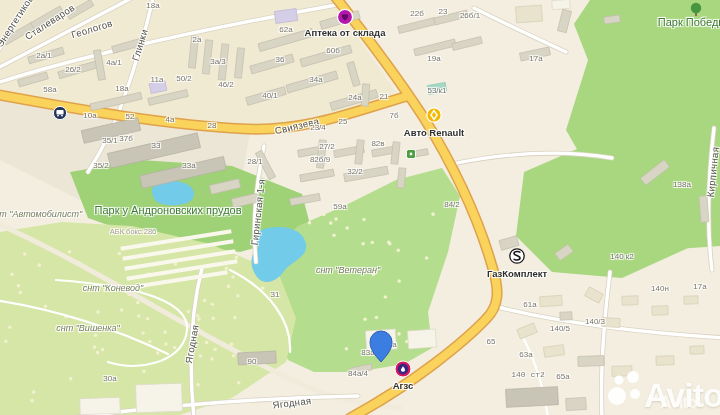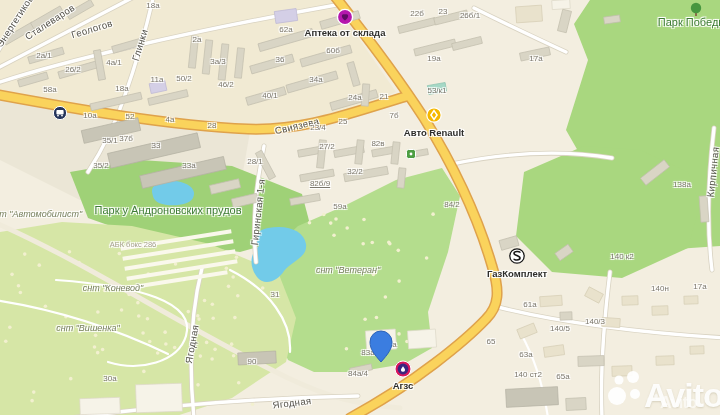--- a/index.html
+++ b/index.html
@@ -302,21 +302,21 @@
       <div class="lbl street-label" style="left: 258px; top: 212px; transform: translate(-50%, -50%) rotate(-84deg);">Гиринская 1-я</div>
       <div class="lbl street-label" style="left: 192px; top: 344px; transform: translate(-50%, -50%) rotate(-80deg);">Ягодная</div>
       <div class="lbl street-label" style="left: 292px; top: 403px; transform: translate(-50%, -50%) rotate(-7deg);">Ягодная</div>
       <div class="lbl street-label" style="left: 713px; top: 172px; transform: translate(-50%, -50%) rotate(-84deg);">Кирпичная</div>
       <div class="lbl park-label" style="left: 692px; top: 22px; transform: translate(-50%, -50%) rotate(0deg);">Парк Победы</div>
       <div class="lbl park-label" style="left: 168px; top: 210px; transform: translate(-50%, -50%) rotate(0deg);">Парк у Андроновских прудов</div>
       <div class="lbl snt-label" style="left: 36px; top: 214px; transform: translate(-50%, -50%) rotate(0deg);">снт "Автомобилист"</div>
       <div class="lbl snt-label" style="left: 113px; top: 288px; transform: translate(-50%, -50%) rotate(0deg);">снт "Коневод"</div>
       <div class="lbl snt-label" style="left: 88px; top: 328px; transform: translate(-50%, -50%) rotate(0deg);">снт "Вишенка"</div>
       <div class="lbl snt-label" style="left: 348px; top: 270px; transform: translate(-50%, -50%) rotate(0deg);">снт "Ветеран"</div>
-      <div class="lbl note-label" style="left: 133px; top: 245px; transform: translate(-50%, -50%) rotate(0deg);">АБК бокс 286</div>
+      <div class="lbl note-label" style="left: 133px; top: 232px; transform: translate(-50%, -50%) rotate(0deg);">АБК бокс 286</div>
       <div class="lbl house-label" style="left: 153px; top: 6px; transform: translate(-50%, -50%) rotate(0deg);">18а</div>
       <div class="lbl house-label" style="left: 44px; top: 56px; transform: translate(-50%, -50%) rotate(0deg);">2а/1</div>
       <div class="lbl house-label" style="left: 73px; top: 70px; transform: translate(-50%, -50%) rotate(0deg);">26/2</div>
       <div class="lbl house-label" style="left: 114px; top: 63px; transform: translate(-50%, -50%) rotate(0deg);">4а/1</div>
       <div class="lbl house-label" style="left: 197px; top: 40px; transform: translate(-50%, -50%) rotate(0deg);">2а</div>
       <div class="lbl house-label" style="left: 218px; top: 62px; transform: translate(-50%, -50%) rotate(0deg);">3а/3</div>
       <div class="lbl house-label" style="left: 157px; top: 80px; transform: translate(-50%, -50%) rotate(0deg);">11а</div>
       <div class="lbl house-label" style="left: 184px; top: 79px; transform: translate(-50%, -50%) rotate(0deg);">50/2</div>
       <div class="lbl house-label" style="left: 226px; top: 85px; transform: translate(-50%, -50%) rotate(0deg);">46/2</div>
       <div class="lbl house-label" style="left: 122px; top: 89px; transform: translate(-50%, -50%) rotate(0deg);">18а</div>
@@ -341,35 +341,35 @@
       <div class="lbl house-label" style="left: 434px; top: 59px; transform: translate(-50%, -50%) rotate(0deg);">19а</div>
       <div class="lbl house-label" style="left: 437px; top: 91px; transform: translate(-50%, -50%) rotate(0deg);">53/к1</div>
       <div class="lbl house-label" style="left: 355px; top: 98px; transform: translate(-50%, -50%) rotate(0deg);">24а</div>
       <div class="lbl house-label" style="left: 384px; top: 97px; transform: translate(-50%, -50%) rotate(0deg);">21</div>
       <div class="lbl house-label" style="left: 394px; top: 116px; transform: translate(-50%, -50%) rotate(0deg);">7б</div>
       <div class="lbl house-label" style="left: 318px; top: 128px; transform: translate(-50%, -50%) rotate(0deg);">23/4</div>
       <div class="lbl house-label" style="left: 343px; top: 122px; transform: translate(-50%, -50%) rotate(0deg);">25</div>
       <div class="lbl house-label" style="left: 327px; top: 147px; transform: translate(-50%, -50%) rotate(0deg);">27/2</div>
       <div class="lbl house-label" style="left: 255px; top: 162px; transform: translate(-50%, -50%) rotate(0deg);">28/1</div>
       <div class="lbl house-label" style="left: 378px; top: 144px; transform: translate(-50%, -50%) rotate(0deg);">82в</div>
-      <div class="lbl house-label" style="left: 320px; top: 184px; transform: translate(-50%, -50%) rotate(0deg); text-decoration: underline;">82б/9</div>
+      <div class="lbl house-label" style="left: 320px; top: 160px; transform: translate(-50%, -50%) rotate(0deg);">82б/9</div>
       <div class="lbl house-label" style="left: 355px; top: 172px; transform: translate(-50%, -50%) rotate(0deg);">32/2</div>
       <div class="lbl house-label" style="left: 340px; top: 207px; transform: translate(-50%, -50%) rotate(0deg);">59а</div>
       <div class="lbl house-label" style="left: 452px; top: 205px; transform: translate(-50%, -50%) rotate(0deg);">84/2</div>
       <div class="lbl house-label" style="left: 536px; top: 59px; transform: translate(-50%, -50%) rotate(0deg);">17а</div>
       <div class="lbl house-label" style="left: 682px; top: 185px; transform: translate(-50%, -50%) rotate(0deg);">138а</div>
       <div class="lbl house-label" style="left: 622px; top: 257px; transform: translate(-50%, -50%) rotate(0deg);">140 к2</div>
       <div class="lbl house-label" style="left: 530px; top: 305px; transform: translate(-50%, -50%) rotate(0deg);">61а</div>
       <div class="lbl house-label" style="left: 560px; top: 329px; transform: translate(-50%, -50%) rotate(0deg);">140/5</div>
       <div class="lbl house-label" style="left: 595px; top: 322px; transform: translate(-50%, -50%) rotate(0deg);">140/3</div>
       <div class="lbl house-label" style="left: 660px; top: 289px; transform: translate(-50%, -50%) rotate(0deg);">140н</div>
       <div class="lbl house-label" style="left: 700px; top: 287px; transform: translate(-50%, -50%) rotate(0deg);">17а</div>
       <div class="lbl house-label" style="left: 491px; top: 342px; transform: translate(-50%, -50%) rotate(0deg);">65</div>
       <div class="lbl house-label" style="left: 526px; top: 355px; transform: translate(-50%, -50%) rotate(0deg);">63а</div>
-      <div class="lbl house-label" style="left: 528px; top: 375px; transform: translate(-50%, -50%) rotate(0deg);">140 ст2</div>
+      <div class="lbl house-label" style="left: 528px; top: 375px; transform: translate(-50%, -50%) rotate(0deg); font-family: Liberation Mono, monospace;">140 ст2</div>
       <div class="lbl house-label" style="left: 563px; top: 377px; transform: translate(-50%, -50%) rotate(0deg);">65а</div>
       <div class="lbl house-label" style="left: 252px; top: 362px; transform: translate(-50%, -50%) rotate(0deg);">90</div>
       <div class="lbl house-label" style="left: 275px; top: 295px; transform: translate(-50%, -50%) rotate(0deg);">31</div>
       <div class="lbl house-label" style="left: 368px; top: 353px; transform: translate(-50%, -50%) rotate(0deg);">83а</div>
       <div class="lbl house-label" style="left: 390px; top: 345px; transform: translate(-50%, -50%) rotate(0deg);">84а</div>
       <div class="lbl house-label" style="left: 358px; top: 374px; transform: translate(-50%, -50%) rotate(0deg);">84а/4</div>
       <div class="lbl house-label" style="left: 110px; top: 379px; transform: translate(-50%, -50%) rotate(0deg);">30а</div>
       <div class="lbl poi-label" style="left: 345px; top: 33px; transform: translate(-50%, -50%) rotate(0deg);">Аптека от склада</div>
       <div class="lbl poi-label" style="left: 434px; top: 133px; transform: translate(-50%, -50%) rotate(0deg);">Авто Renault</div>
       <div class="lbl poi-label" style="left: 517px; top: 274px; transform: translate(-50%, -50%) rotate(0deg);">ГазКомплект</div>

